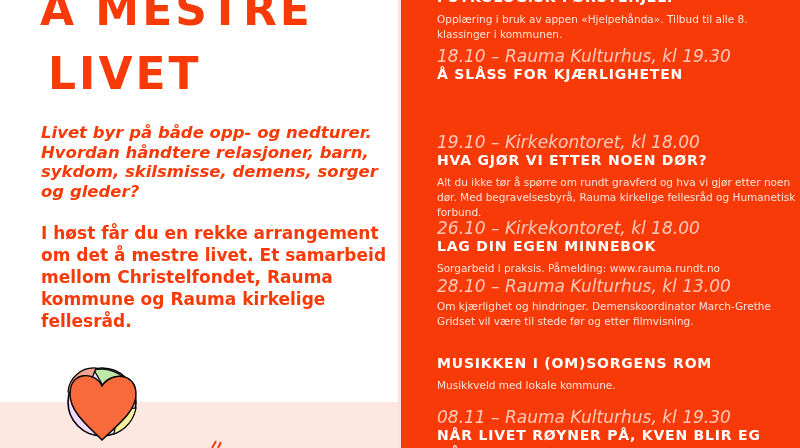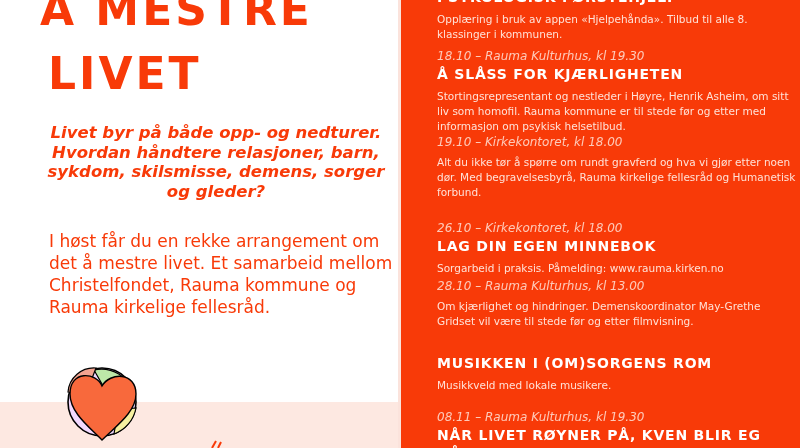--- a/index.html
+++ b/index.html
@@ -4,26 +4,26 @@
 <style>
   html,body{margin:0;padding:0;}
   body{width:800px;height:448px;overflow:hidden;position:relative;background:#fff;font-family:"DejaVu Sans",sans-serif;}
   .left{position:absolute;left:0;top:0;width:398px;height:448px;background:#fff;}
   .left-bottom{position:absolute;left:0;top:402px;width:398px;height:46px;background:#fde8e1;}
   .strip{position:absolute;left:398px;top:0;width:3px;height:448px;background:#fbe3dc;}
   .right{position:absolute;left:401px;top:0;width:399px;height:448px;background:#f83a08;color:#fff;}
   .title{position:absolute;left:40px;color:#f83a08;font-weight:bold;font-size:44px;letter-spacing:3px;line-height:48px;margin:0;}
   .t1{top:-14px;}
   .t2{top:50px;margin-left:8px;}
-  .lead{position:absolute;left:41px;top:123px;width:350px;color:#f83a08;font-style:italic;font-weight:bold;font-size:16.5px;line-height:19.5px;margin:0;text-align:center;}
-  .body{position:absolute;left:41px;top:222px;width:355px;color:#f83a08;font-size:17px;line-height:22px;margin:8px;}
+  .lead{position:absolute;left:41px;top:123px;width:350px;color:#f83a08;font-style:italic;font-weight:bold;font-size:16.5px;line-height:19.5px;margin:0;}
+  .body{position:absolute;left:41px;top:222px;width:355px;color:#f83a08;font-size:17px;line-height:22px;margin:0;font-weight:bold;}
   .heart{position:absolute;left:66px;top:364px;width:74px;height:78px;}
   .squiggle{position:absolute;left:210px;top:440px;width:14px;height:8px;}
   .ev{position:absolute;left:36px;width:360px;}
-  .when{font-style:italic;font-size:12px;line-height:14px;opacity:.9;color:#ffd9cc;}
+  .when{font-style:italic;font-size:17px;line-height:14px;opacity:.9;color:#ffd9cc;}
   .head{font-weight:bold;font-size:14px;letter-spacing:.8px;line-height:18px;text-transform:uppercase;margin-top:2px;}
   .desc{font-size:10.5px;line-height:15px;color:#ffe2d8;margin-top:6px;}
 </style>
 </head>
 <body>
 
 <div class="left"></div>
 <div class="left-bottom"></div>
 <div class="strip"></div>
 
@@ -44,36 +44,36 @@
 </svg>
 
 <div class="right">
   <div class="ev" style="top:-14px">
     <div class="head">Psykologisk førstehjelp</div>
     <div class="desc">Opplæring i bruk av appen «Hjelpehånda». Tilbud til alle 8. klassinger i kommunen.</div>
   </div>
   <div class="ev" style="top:49px">
     <div class="when">18.10 – Rauma Kulturhus, kl 19.30</div>
     <div class="head">Å slåss for kjærligheten</div>
-    <div class="desc">Stortingsrepresentant og nestleder i Høyre, Henrik Asheim, om sitt liv som homofil. Rauma kommune er til stede før og etter med informasjon om psykisk helsetilbud.</div>
   </div>
   <div class="ev" style="top:135px">
     <div class="when">19.10 – Kirkekontoret, kl 18.00</div>
+    <div class="head">Hva gjør vi etter noen dør?</div>
     <div class="desc">Alt du ikke tør å spørre om rundt gravferd og hva vi gjør etter noen dør. Med begravelsesbyrå, Rauma kirkelige fellesråd og Humanetisk forbund.</div>
   </div>
   <div class="ev" style="top:221px">
     <div class="when">26.10 – Kirkekontoret, kl 18.00</div>
     <div class="head">Lag din egen minnebok</div>
-    <div class="desc">Sorgarbeid i praksis. Påmelding: www.rauma.kirken.no</div>
+    <div class="desc">Sorgarbeid i praksis. Påmelding: www.rauma.rundt.no</div>
   </div>
   <div class="ev" style="top:279px">
     <div class="when">28.10 – Rauma Kulturhus, kl 13.00</div>
-    <div class="desc">Om kjærlighet og hindringer. Demenskoordinator May-Grethe Gridset vil være til stede før og etter filmvisning.</div>
+    <div class="desc">Om kjærlighet og hindringer. Demenskoordinator March-Grethe Gridset vil være til stede før og etter filmvisning.</div>
   </div>
   <div class="ev" style="top:352px">
     <div class="head">Musikken i (om)sorgens rom</div>
-    <div class="desc">Musikkveld med lokale musikere.</div>
+    <div class="desc">Musikkveld med lokale kommune.</div>
   </div>
   <div class="ev" style="top:410px">
     <div class="when">08.11 – Rauma Kulturhus, kl 19.30</div>
     <div class="head">Når livet røyner på, kven blir eg då?</div>
   </div>
 </div>
 
 </body></html>

